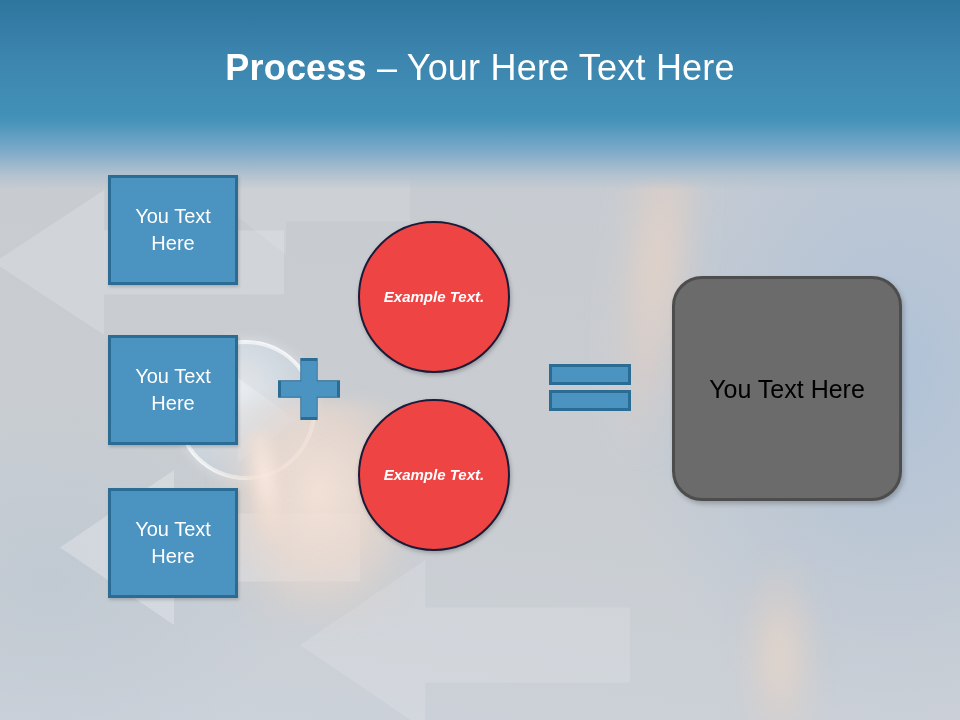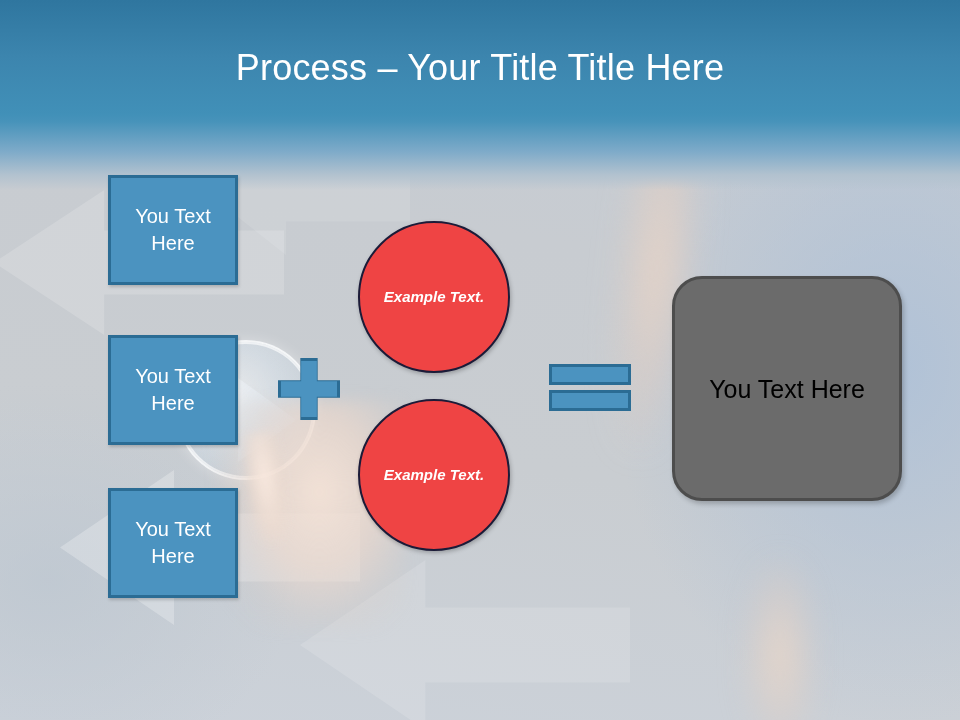--- a/index.html
+++ b/index.html
@@ -136,21 +136,21 @@
     position: absolute;
     left: 0; top: 46px;
     width: 960px;
     text-align: center;
     color: #ffffff;
     font-size: 36px;
     line-height: 44px;
     letter-spacing: .2px;
     white-space: nowrap;
   }
-  .title .t-strong { font-weight: 400; }
+  .title .t-strong { font-weight: 700; }
   .title .t-light  { font-weight: 400; }
 
   
   .blue-box {
     position: absolute;
     width: 130px;
     height: 110px;
     background: #4b93c0;
     border: 3px solid #2b6c94;
     box-sizing: border-box;
@@ -269,21 +269,21 @@
 
   <div class="bg-arm"></div>
   <div class="bg-arm2"></div>
   <div class="bg-sphere"></div>
   <div class="bg-sphere-inner"></div>
   <div class="bg-hand"></div>
   <div class="bg-finger"></div>
 
   <div class="header"></div>
   <div class="title">
-    <span class="t-strong">Process</span><span class="t-light"> – Your Title Title Here</span>
+    <span class="t-strong">Process</span><span class="t-light"> – Your Here Text Here</span>
   </div>
 
   <div class="blue-box" id="box1">
     <span class="bb-text">You Text Here</span>
   </div>
   <div class="blue-box" id="box2">
     <span class="bb-text">You Text Here</span>
   </div>
   <div class="blue-box" id="box3">
     <span class="bb-text">You Text Here</span>

